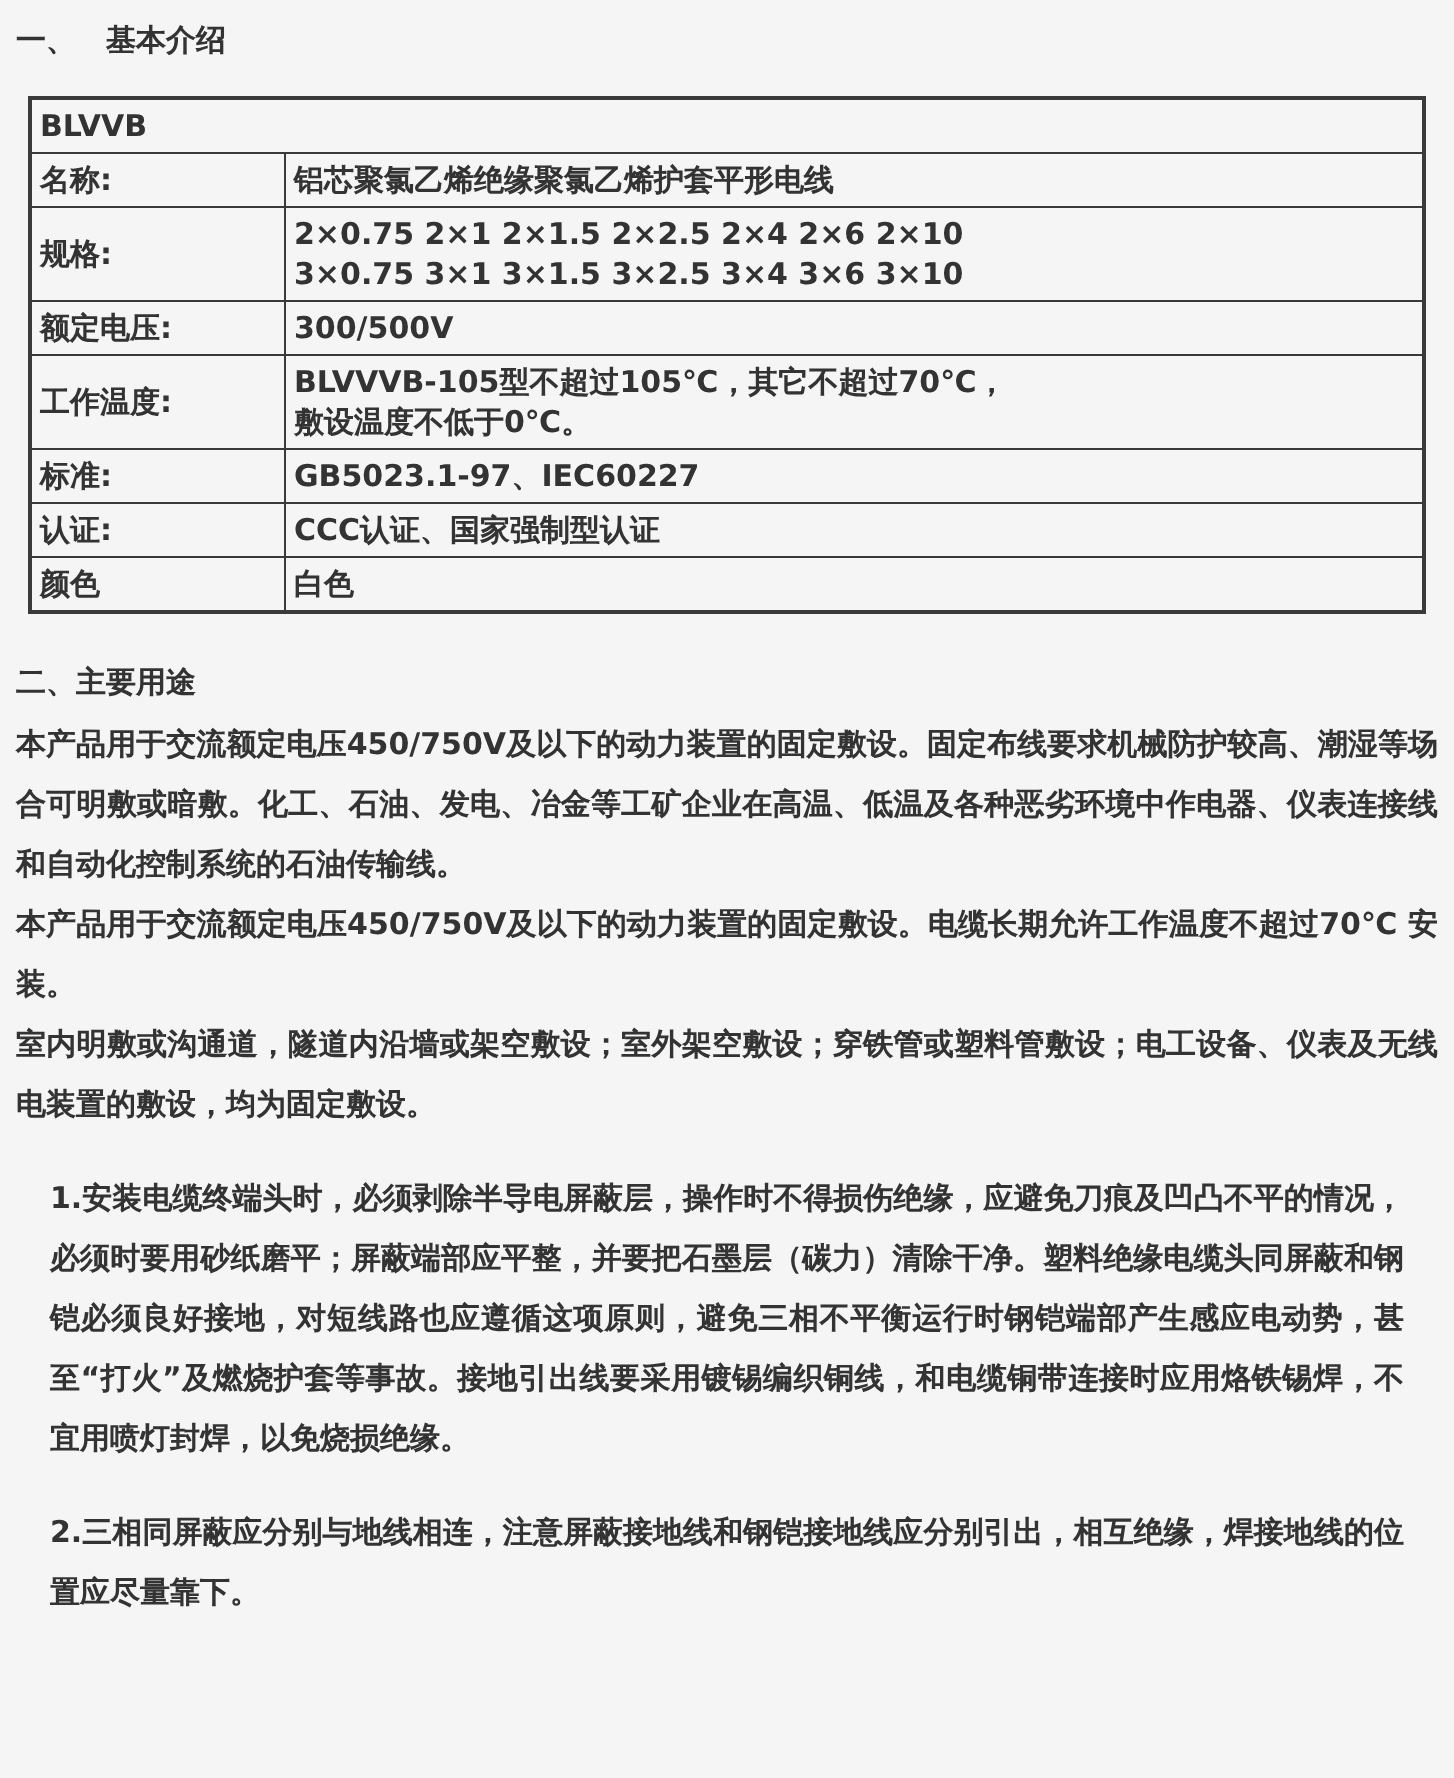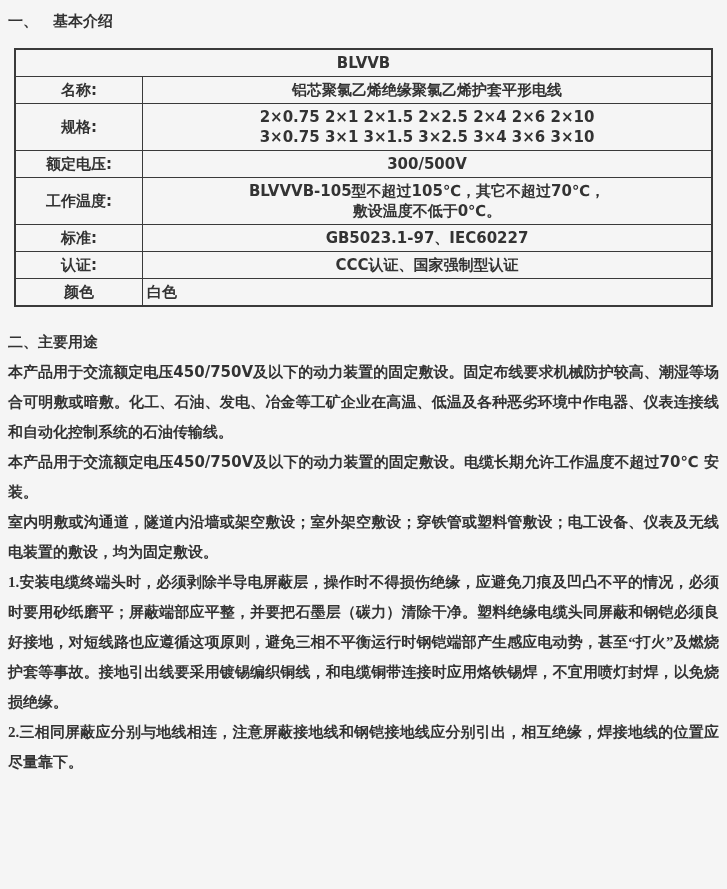--- a/index.html
+++ b/index.html
@@ -35,38 +35,36 @@
     border-collapse: collapse;
     width: 699px;
     margin: 12px 0 20px 6px;
     border: 2px solid #3a3a3a;
     background: #f5f5f5;
   }
   .spec-table td {
     border: 1px solid #3a3a3a;
     padding: 3px 4px;
     line-height: 20px;
-    text-align: center;
     vertical-align: middle;
   }
   .spec-table td.lbl {
     width: 118px;
   }
   .spec-table td.left {
     text-align: left;
     margin-top: 41px;
   }
   .gap-top {
     margin-top: 32px;
   }
   .notes p {
-    margin: 0;
+    margin: 17px;
     line-height: 30px;
     text-align: justify;
-    font-family: Liberation Serif, serif;
   }
 </style>
 </head>
 <body>
 
 <div class="doc">
 
   <h2 class="sec-heading">一、　基本介绍</h2>
 
   <table class="spec-table">

